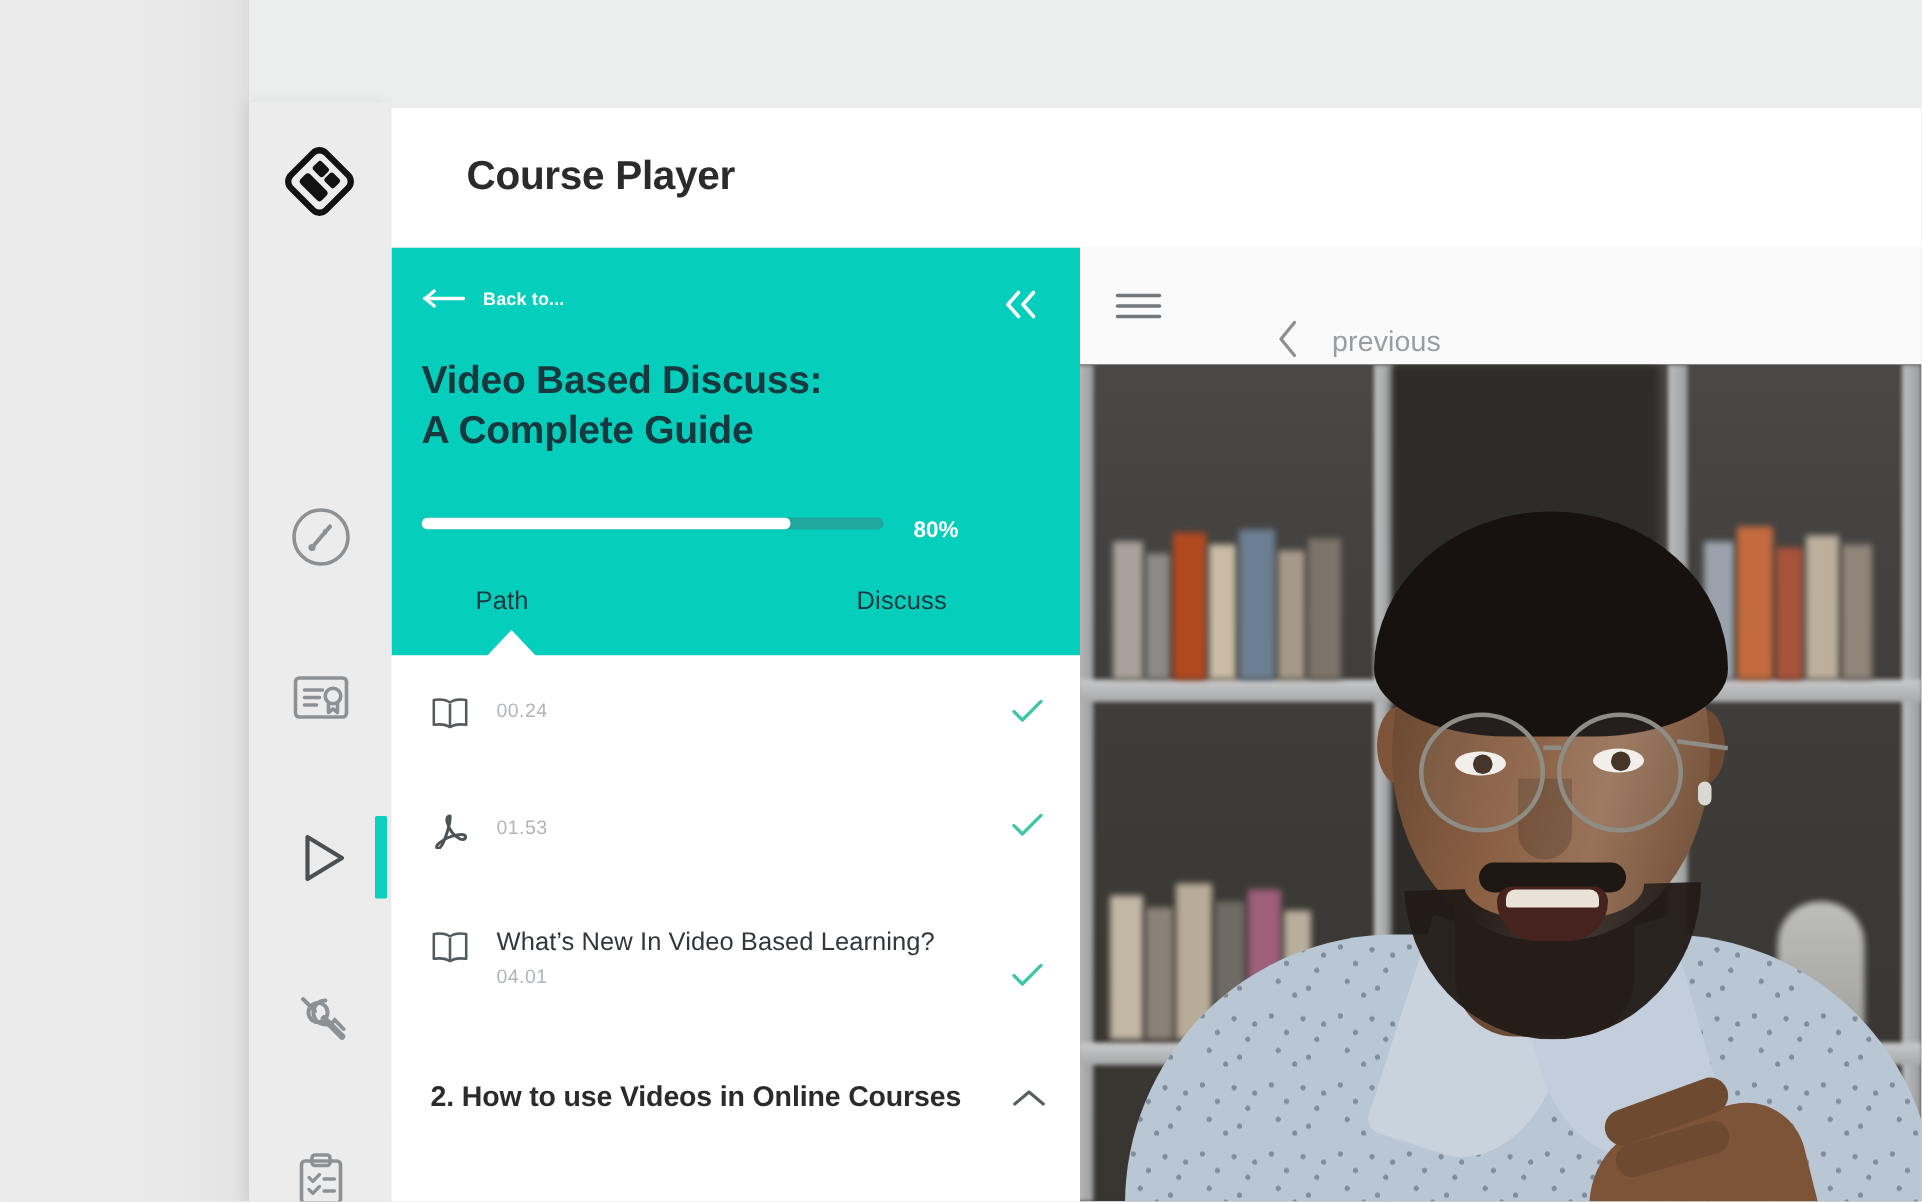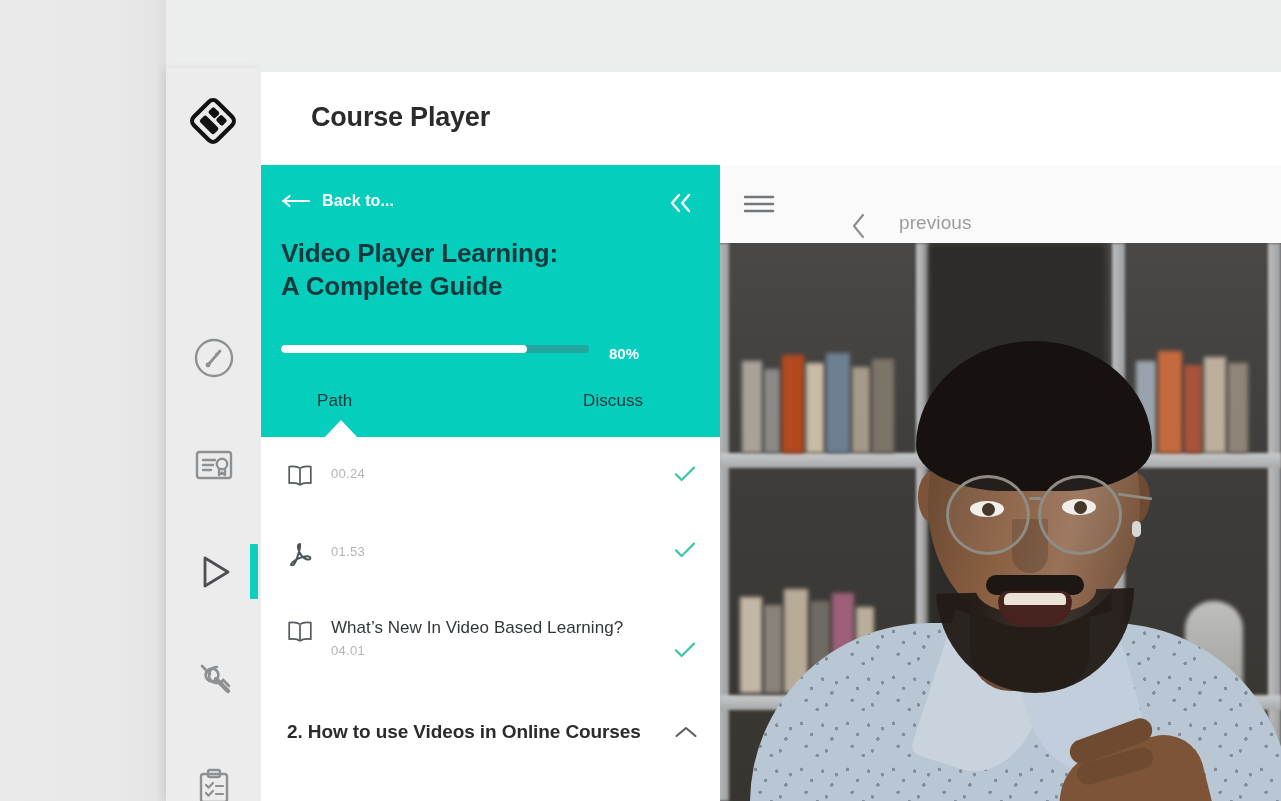--- a/index.html
+++ b/index.html
@@ -56,21 +56,21 @@
   }
   .teal-head {
     position: relative; width: 459px; height: 272px;
     background: #06cebd;
   }
   .back-row {
     position: absolute; left: 20px; top: 27px;
     display: flex; align-items: center; gap: 11px;
   }
   .back-arrow { display: block; }
-  .back-label { font-size: 16px; font-weight: bold; color: #ffffff; letter-spacing: 0.1px; }
+  .back-label { font-size: 12px; font-weight: bold; color: #ffffff; letter-spacing: 0.1px; }
   .collapse-btn {
     position: absolute; right: 22px; top: 22px;
     width: 34px; height: 32px; display: flex; align-items: center; justify-content: center;
   }
   .course-title {
     position: absolute; left: 20px; top: 72px; width: 400px;
     font-size: 26px; font-weight: bold; line-height: 1.27;
     color: #17383d; letter-spacing: -0.2px;
   }
   .progress-row {
@@ -89,21 +89,21 @@
     margin-left: 20px; font-size: 15px; font-weight: bold; color: #ffffff;
   }
   .tabs {
     position: absolute; left: 0; top: 220px; width: 459px; height: 52px;
     display: flex; align-items: flex-start;
   }
   .tab {
     font-size: 17px; color: #17383d; letter-spacing: 0.1px; padding-top: 6px;
   }
   .tab-path { position: absolute; left: 56px; }
-  .tab-discuss { position: absolute; left: 322px; text-align: right; }
+  .tab-discuss { position: absolute; left: 310px; text-align: right; }
   .tab-pointer {
     position: absolute; left: 63px; bottom: -1px;
     width: 0; height: 0;
     border-left: 17px solid transparent; border-right: 17px solid transparent;
     border-bottom: 18px solid #ffffff;
   }
 
   
   .lesson-list { position: relative; width: 459px; background: #fff; padding-top: 24px; }
   .lesson {
@@ -134,21 +134,21 @@
   
   .player {
     position: absolute; left: 720px; top: 165px; width: 561px; height: 636px;
     background: #ffffff; overflow: hidden;
   }
   .player-bar {
     position: relative; width: 561px; height: 78px; background: #fafafa;
     display: flex; align-items: center;
   }
   .hamburger { margin-left: 18px; width: 42px; display: flex; justify-content: center; }
-  .prev-group { display: flex; align-items: flex-start; margin-left: 70px; gap: 31px; margin-top: 44px; }
+  .prev-group { display: flex; align-items: flex-end; margin-left: 70px; gap: 20px; margin-top: 44px; }
   .prev-label { font-size: 19px; color: #9a9da0; letter-spacing: 0.1px; }
 
   
   .video {
     position: relative; width: 561px; height: 558px; overflow: hidden;
     background: #3b3a38;
   }
   .shelf-bg { position: absolute; inset: 0; background:
       linear-gradient(180deg, #4a4846 0%, #3e3c3a 45%, #37352f 100%); }
   .shelf-board {
@@ -365,21 +365,21 @@
       </div>
 
       <div class="collapse-btn">
         <svg width="28" height="22" viewBox="0 0 28 22">
           <path d="M12 3 L5 11 L12 19" fill="none" stroke="#ffffff" stroke-width="2.4" stroke-linecap="round" stroke-linejoin="round"></path>
           <path d="M22 3 L15 11 L22 19" fill="none" stroke="#ffffff" stroke-width="2.4" stroke-linecap="round" stroke-linejoin="round"></path>
         </svg>
       </div>
 
       <div class="course-title">
-        <div>Video Player Learning:</div>
+        <div>Video Based Discuss:</div>
         <div>A Complete Guide</div>
       </div>
 
       <div class="progress-row">
         <div class="progress-track">
           <div class="progress-fill" id="progress-fill" style="width: 80%;"></div>
         </div>
         <div class="progress-pct">80%</div>
       </div>
 

